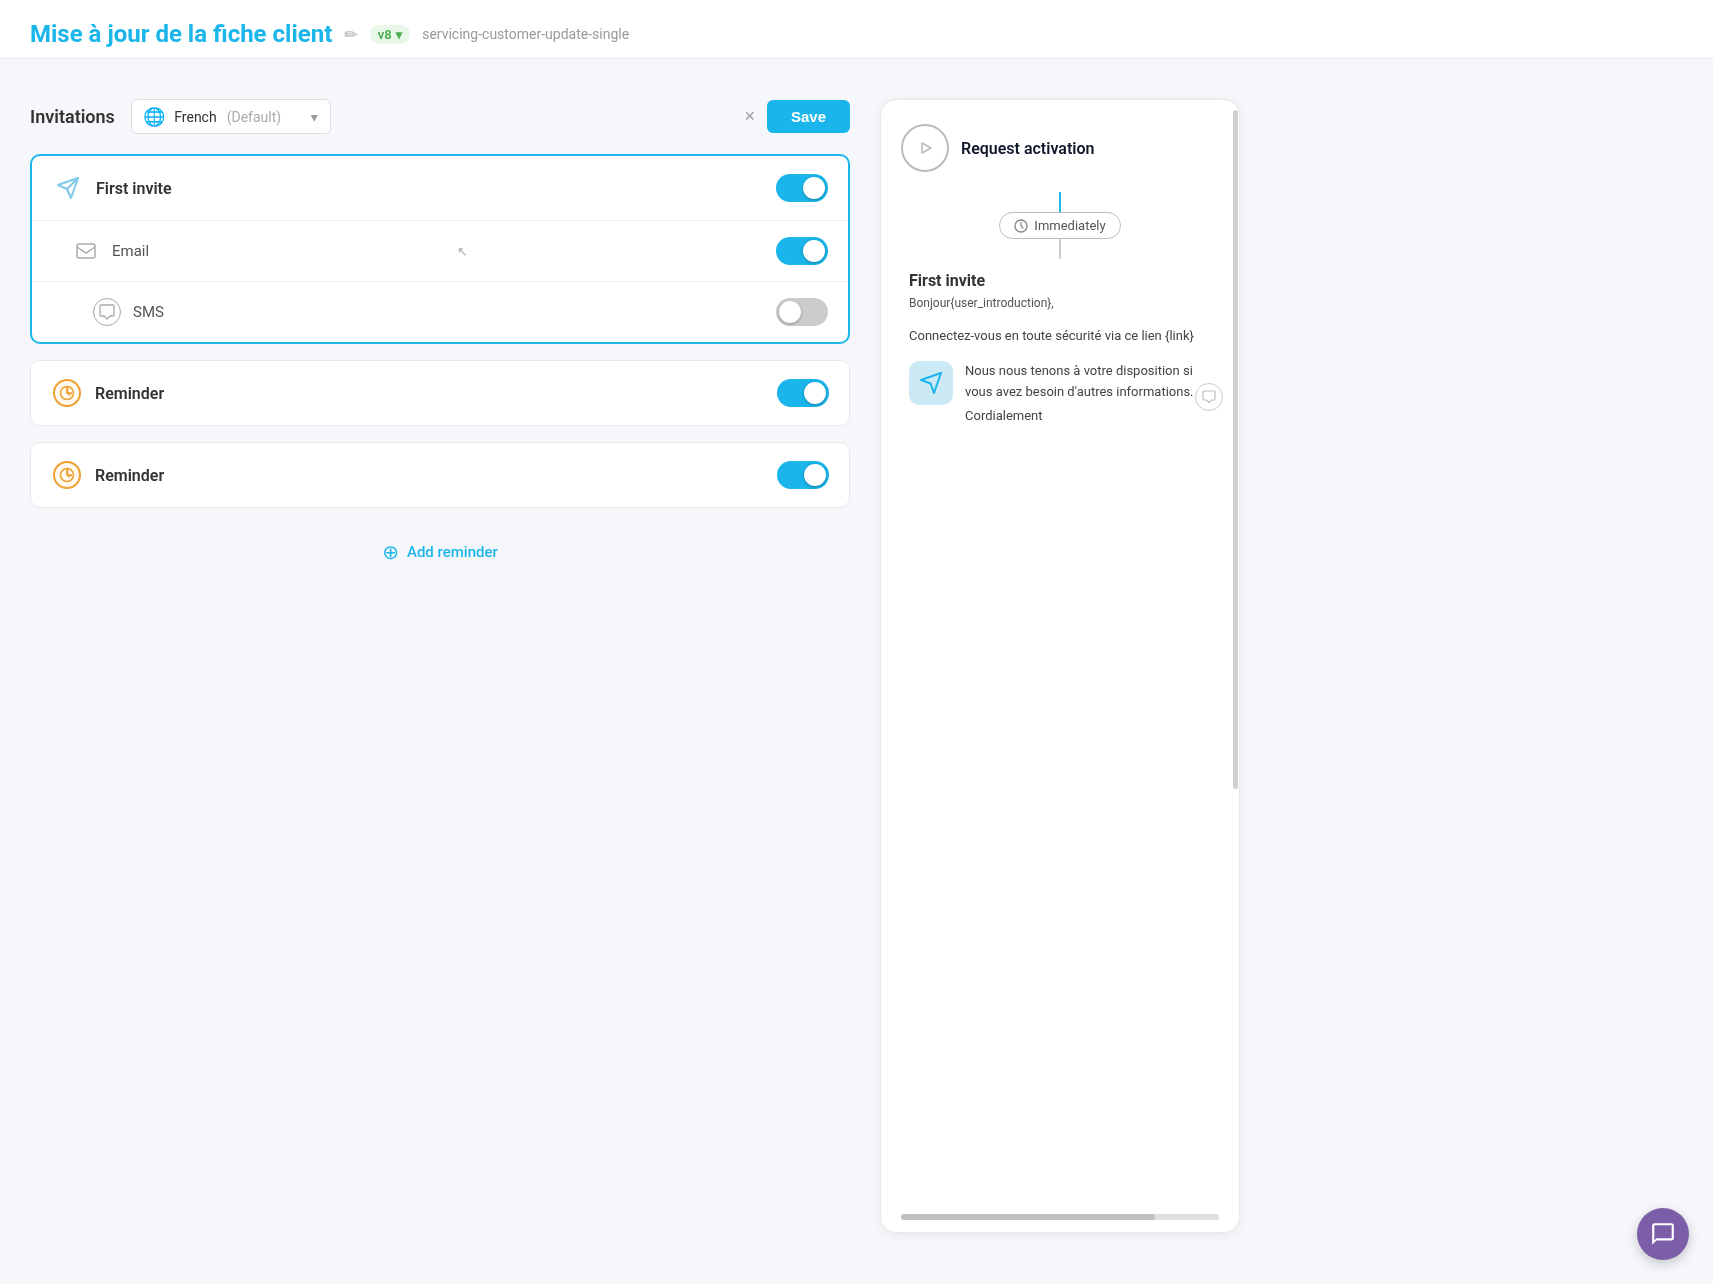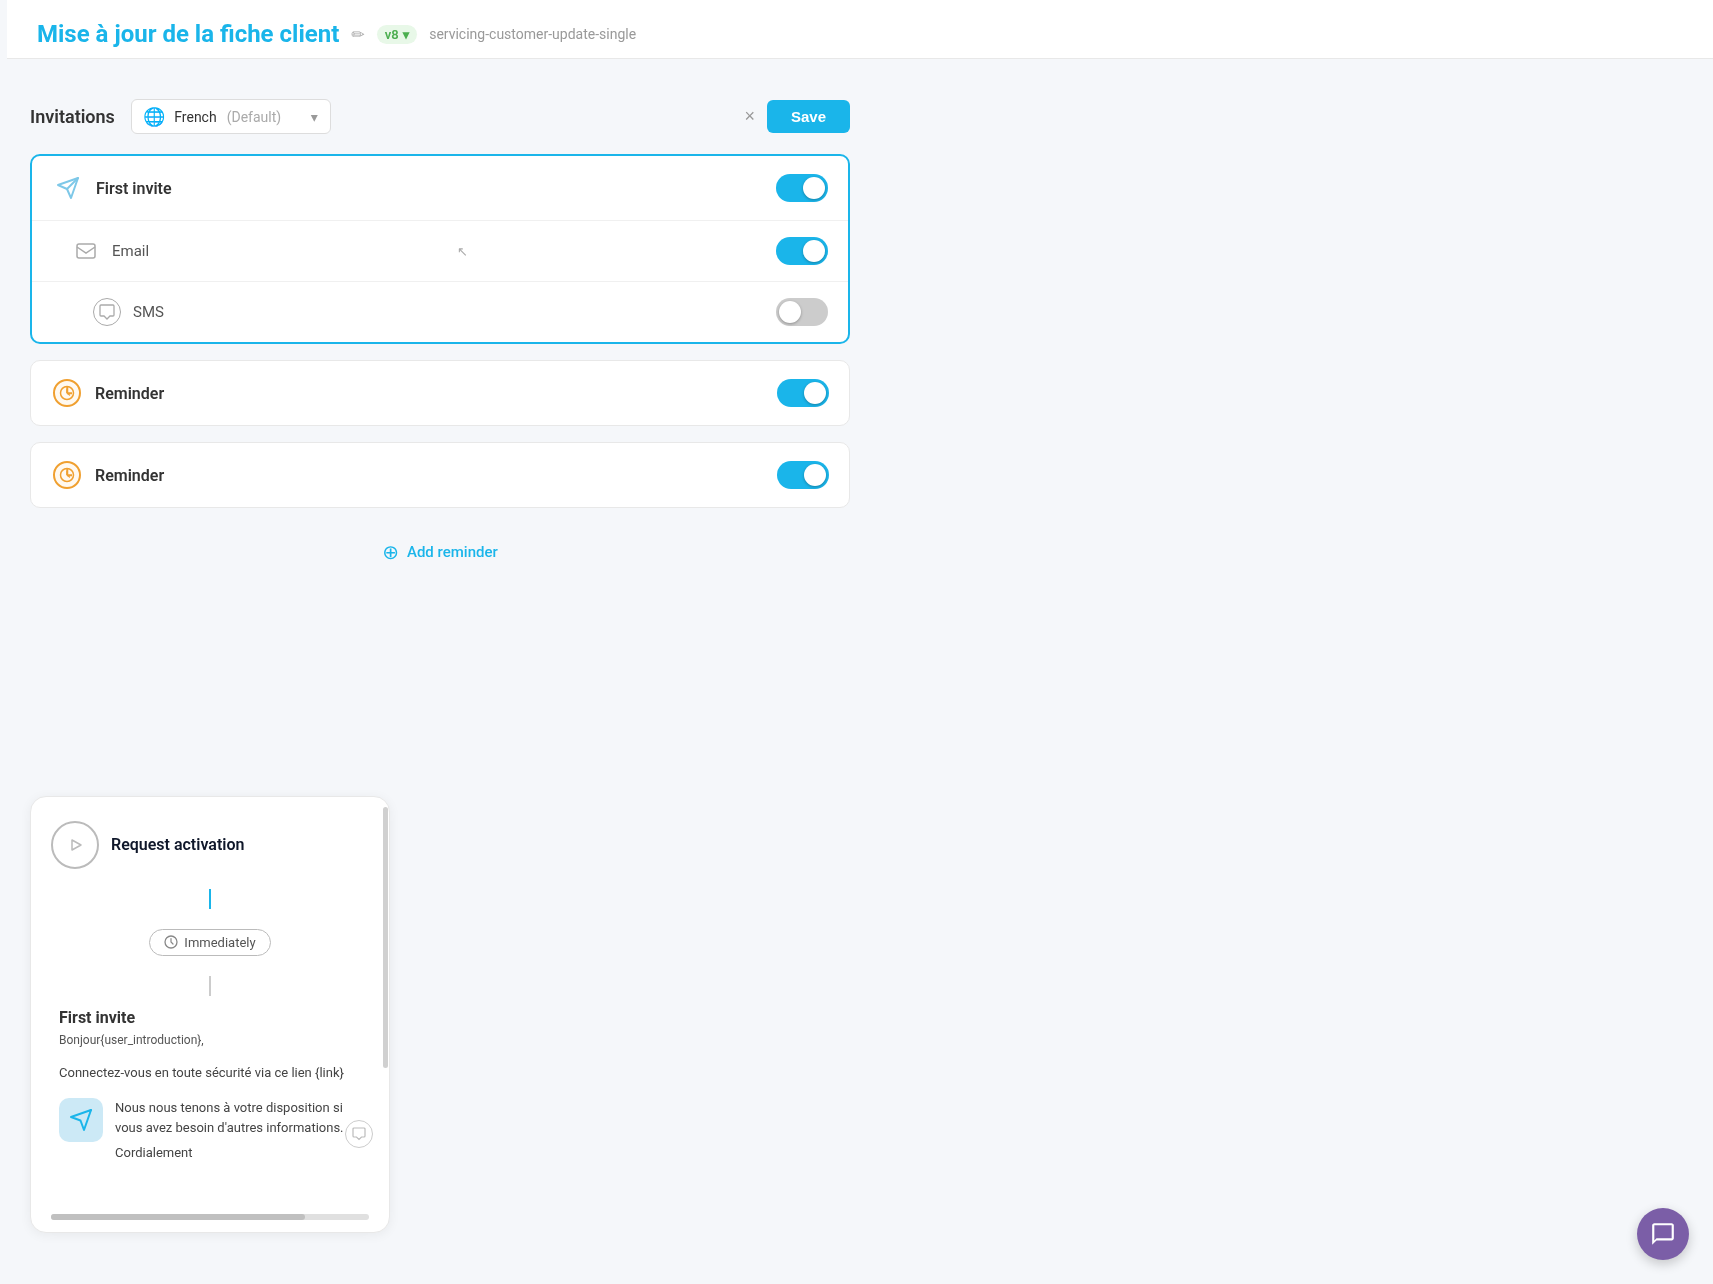--- a/index.html
+++ b/index.html
@@ -10,21 +10,20 @@
       color: #333;
     }
 
     .page-header {
       padding: 20px 30px 10px 30px;
       display: flex;
       align-items: center;
       gap: 12px;
       border-bottom: 1px solid #e8e8e8;
       background: #fff;
-      margin-left: 7px;
     }
 
     .page-title {
       font-size: 24px;
       font-weight: 700;
       color: #1ab5ea;
     }
 
     .edit-icon {
       color: #aaa;
@@ -48,21 +47,20 @@
     .breadcrumb-slug {
       color: #999;
       font-size: 14px;
     }
 
     .main-content {
       display: flex;
       padding: 40px 30px;
       gap: 30px;
       min-height: calc(1284px - 70px);
-      flex-direction: column;
     }
 
     .left-panel {
       flex: 1;
       max-width: 820px;
     }
 
     .invitations-header {
       display: flex;
       align-items: center;
@@ -277,21 +275,20 @@
       font-size: 16px;
       font-weight: 600;
       color: #0f172a;
     }
 
     .timeline-connector {
       display: flex;
       flex-direction: column;
       align-items: center;
       margin: 0 0 12px 0;
-      gap: 20px;
     }
 
     .timeline-line {
       width: 2px;
       height: 20px;
       background: #1ab5ea;
     }
 
     .immediately-badge {
       border: 1.5px solid #bbb;

